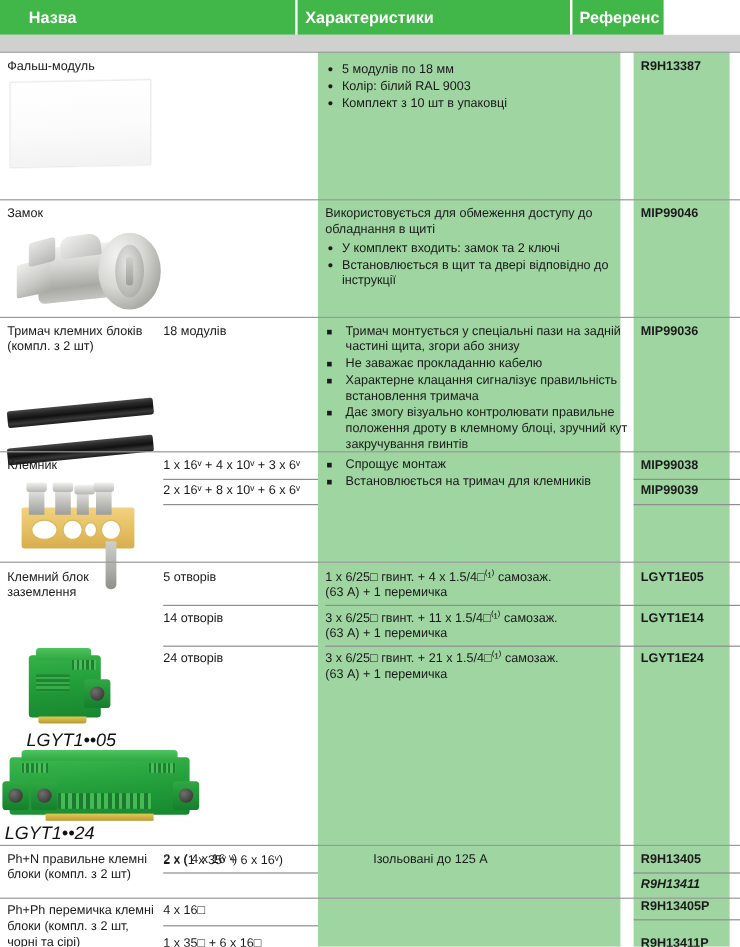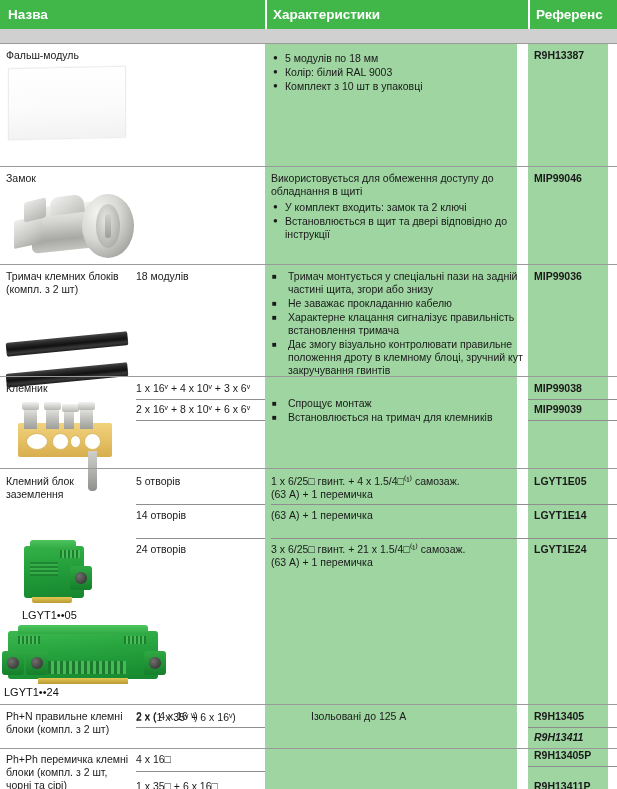--- a/index.html
+++ b/index.html
@@ -20,24 +20,25 @@
     position: relative;
     width: 617px;
     height: 789px;
     background: #ffffff;
   }
 
   
   .thead {
     position: absolute;
     left: 0; top: 0;
-    width: 617px;
+    width: 553px;
     height: 29px;
     background: #41b649;
     display: flex;
+    padding-left: 16px;
   }
   .th {
     color: #ffffff;
     font-size: 13.5px;
     font-weight: bold;
     line-height: 29px;
     padding-left: 8px;
     position: relative;
   }
   .th-name  { width: 265px; }
@@ -320,22 +321,23 @@
     background: radial-gradient(circle at 35% 35%, #6f6f6c, #2a2a28);
   }
   .gt-long .foot {
     position: absolute; left: 30px; bottom: -5px;
     width: 90px; height: 6px;
     background: linear-gradient(180deg,#e3c855,#b99a33);
   }
 
   .imglabel {
     position: absolute;
-    font-size: 11px;
+    font-size: 15px;
     color: #111;
+    font-style: italic;
   }
 </style>
 </head>
 <body>
 
 <div class="sheet">
 
   <div class="thead">
     <div class="th th-name">Назва</div>
     <div class="th th-spec">Характеристики</div>
@@ -433,21 +435,21 @@
         <div class="tb-screw" style="left:40px; top:12px;"></div>
         <div class="tb-screw" style="left:58px; top:14px; width:10px; height:20px;"></div>
         <div class="tb-screw" style="left:74px; top:12px;"></div>
         <div class="tb-hole" style="left:20px; width:22px;"></div>
         <div class="tb-hole" style="left:46px; width:17px;"></div>
         <div class="tb-hole" style="left:64px; width:11px; height:13px; top:40px;"></div>
         <div class="tb-hole" style="left:78px; width:17px;"></div>
         <div class="tb-long"></div>
       </div>
 
-      <div class="cell c-spec" style="top:354px;">
+      <div class="cell c-spec" style="top:338px;">
         <ul class="bl square" style="margin-top:0;">
           <li>Спрощує монтаж</li>
           <li>Встановлюється на тримач для клемників</li>
         </ul>
       </div>
     </div>
 
     <div class="hr" style="top:425px;"></div>
     <div class="row">
       <div class="cell c-name title-cell" style="top:432px;">
@@ -460,20 +462,21 @@
         <div>1 x 6/25□ гвинт. + 4 x 1.5/4□⁽¹⁾ самозаж.</div>
         <div>(63 А) + 1 перемичка</div>
       </div>
       <div class="cell c-ref" style="top:432px;">LGYT1E05</div>
       <div class="subhr" style="left:136px; top:461px; width:129px;"></div>
       <div class="subhr" style="left:271px; top:461px; width:257px;"></div>
       <div class="subhr" style="left:528px; top:461px; width:89px;"></div>
 
       <div class="cell c-sub" style="top:466px;">14 отворів</div>
       <div class="cell c-spec" style="top:466px;">
+        <div>3 x 6/25□ гвинт. + 11 x 1.5/4□⁽¹⁾ самозаж.</div>
         <div>(63 А) + 1 перемичка</div>
       </div>
       <div class="cell c-ref" style="top:466px;">LGYT1E14</div>
       <div class="subhr" style="left:136px; top:495px; width:129px;"></div>
       <div class="subhr" style="left:271px; top:495px; width:257px;"></div>
       <div class="subhr" style="left:528px; top:495px; width:89px;"></div>
 
       <div class="cell c-sub" style="top:500px;">24 отворів</div>
       <div class="cell c-spec" style="top:500px;">
         <div>3 x 6/25□ гвинт. + 21 x 1.5/4□⁽¹⁾ самозаж.</div>

